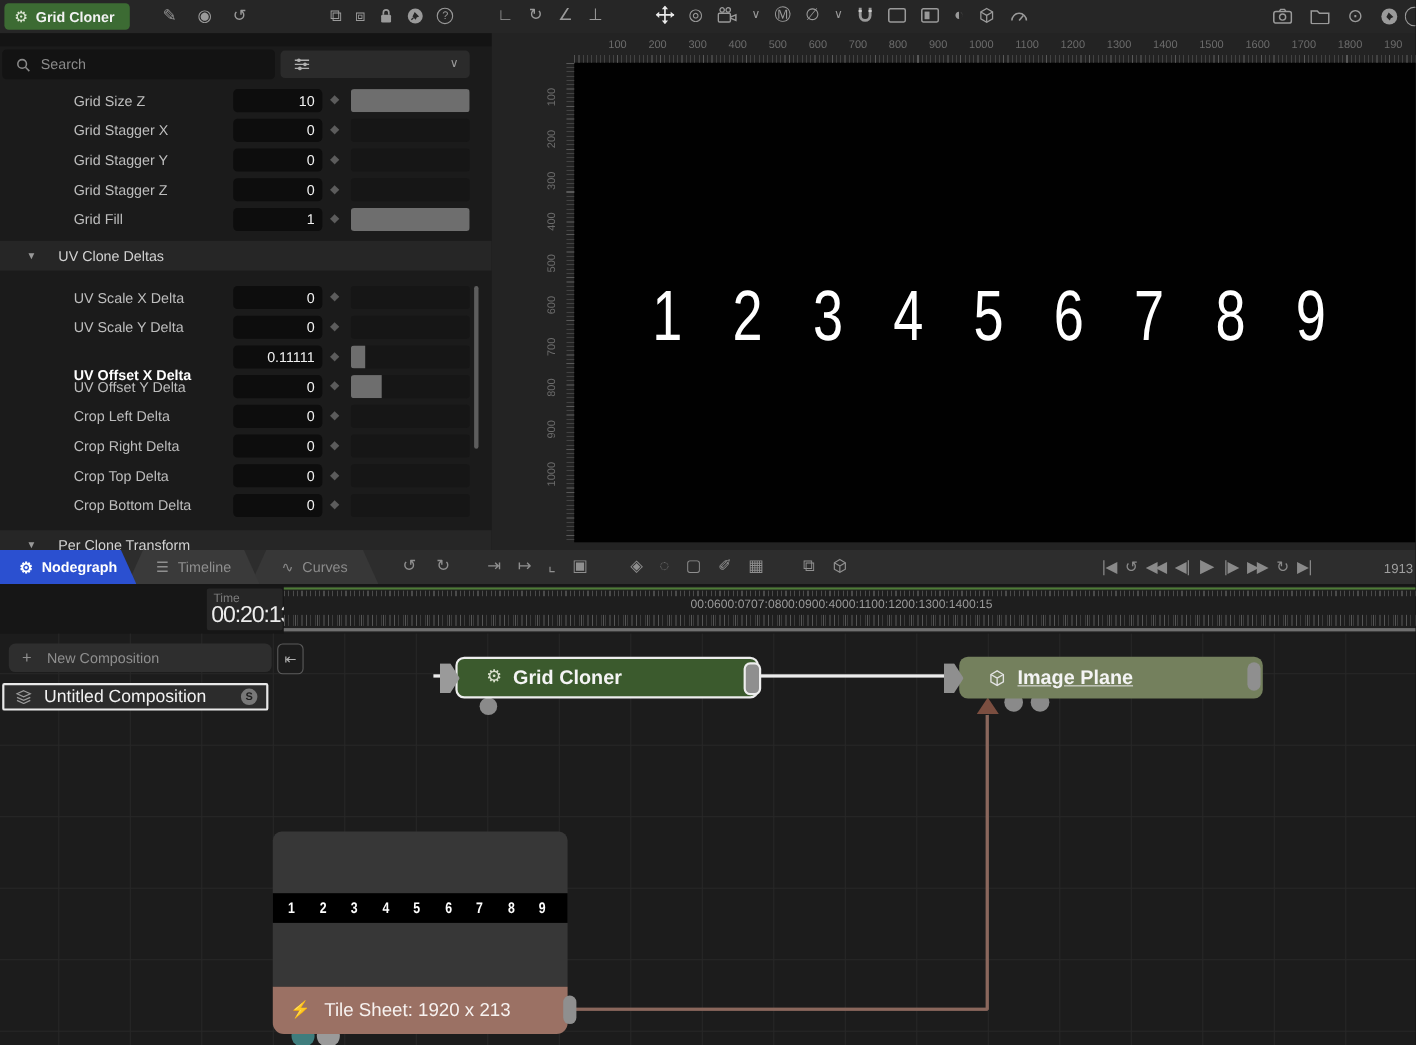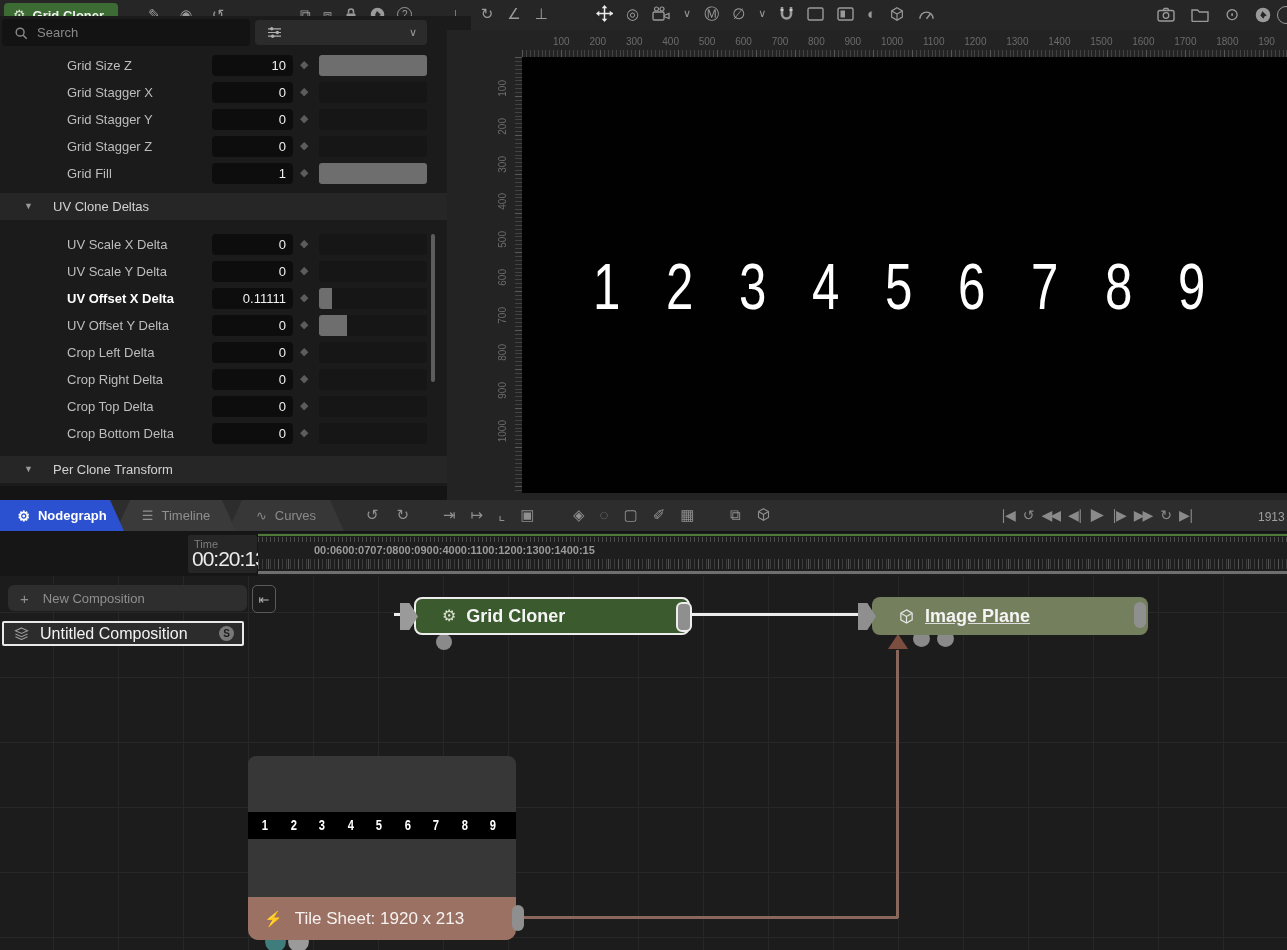--- a/index.html
+++ b/index.html
@@ -9,27 +9,27 @@
   .ico{color:#9a9a9a;font-size:15px;line-height:1;display:inline-block;text-align:center;}
   svg{display:block;}
 
   
   #header{left:0;top:0;width:1287px;height:30px;background:#262626;border-bottom:1px solid #161616;}
   #node-badge{left:4px;top:3px;height:24px;background:#3c6b33;border-radius:4px;display:flex;align-items:center;gap:7px;padding:0 14px 0 9px;}
   #node-badge .ico{color:#dfe7d6;font-size:14px;}
   #node-badge span.t{color:#f2f2f2;font-size:13px;font-weight:bold;}
   .hrow{display:flex;align-items:center;}
   
-  #props{left:0;top:16px;width:447px;height:470px;background:#1b1b1b;padding-left:24px;}
+  #props{left:0;top:42px;width:447px;height:470px;background:#1b1b1b;padding-left:24px;}
   #search{left:2px;top:3px;width:248px;height:27px;background:#131313;border-radius:4px;display:flex;align-items:center;gap:9px;padding-left:12px;box-sizing:border-box;}
   #search .ph{color:#8a8a8a;font-size:13px;}
   #filter-dd{left:255px;top:4px;width:172px;height:25px;background:#2b2b2b;border-radius:4px;display:flex;align-items:center;justify-content:space-between;padding:0 10px 0 12px;box-sizing:border-box;}
   .prow{left:0;width:447px;height:27px;}
   .plabel{position:absolute;left:67px;top:6px;font-size:13px;color:#bdbdbd;}
-  .prow.hl .plabel{color:#ffffff;font-weight:bold;}
+  .prow.hl .plabel{color:#ffffff;font-weight:bold;margin-top:16px;}
   .pval{position:absolute;left:212px;top:3px;width:74px;height:21px;background:#0d0d0d;border-radius:4px;color:#f0f0f0;font-size:13px;text-align:right;padding-right:7px;line-height:21px;}
   .pkey{position:absolute;left:300px;top:6px;font-size:11px;color:#5c5c5c;}
   .pslider{position:absolute;left:319px;top:3px;width:108px;height:21px;background:#161616;border-radius:3px;overflow:hidden;}
   .pfill{position:absolute;left:0;top:0;height:100%;background:#6e6e6e;display:block;}
   .sechdr{left:0;width:447px;height:27px;background:#262626;}
   .sechdr .tri{position:absolute;left:24px;top:8px;font-size:9px;color:#9a9a9a;}
   .sechdr .st{position:absolute;left:53px;top:6px;font-size:13px;color:#d2d2d2;}
   #props-scrollbar{left:431px;top:218px;width:4px;height:148px;background:#5d5d5d;border-radius:2px;}
 
   
@@ -69,21 +69,21 @@
   #frames-box .big{position:absolute;right:40px;top:7px;font-size:23px;color:#f5f5f5;}
   #frames-box .fps{position:absolute;right:14px;bottom:7px;font-size:12px;color:#cfcfcf;}
   #frames-box .inf{position:absolute;right:14px;top:4px;font-size:12px;color:#bdbdbd;}
   #time-box{left:188px;top:2px;width:69px;height:38px;background:#262626;border-radius:2px;}
   #time-box .lbl{position:absolute;left:6px;top:3px;font-size:11px;color:#7d7d7d;}
   #time-box .big{position:absolute;left:4px;top:12px;font-size:21px;color:#ececec;letter-spacing:-1px;}
   #tl-ruler{left:258px;top:0px;width:1029px;height:43px;background:#1e1e1e;}
   #tl-green{left:0;top:1px;width:1029px;height:2px;background:#4e7a38;}
   #tl-ticks-top{left:0;top:4px;width:1029px;height:5px;
     background-image:repeating-linear-gradient(90deg,#4a4a4a 0 1px,transparent 1px 4px);}
-  #tl-labels{left:56px;top:11px;width:934px;display:flex;justify-content:flex-start;font-weight:bold;}
+  #tl-labels{left:40px;top:11px;width:934px;display:flex;justify-content:center;}
   #tl-labels span{font-size:11px;color:#9a9a9a;}
   #tl-ticks-bot{left:0;top:26px;width:1029px;height:10px;
     background-image:repeating-linear-gradient(90deg,#555 0 1px,transparent 1px 10px),
                      repeating-linear-gradient(90deg,#3c3c3c 0 1px,transparent 1px 4px);}
   #tl-scroll{left:0;top:38px;width:1029px;height:3px;background:#6f6f6f;}
 
   
   #nodegraph{left:0;top:576px;width:1287px;height:374px;background:#1c1c1c;
     background-image:linear-gradient(#272727 1px,transparent 1px),linear-gradient(90deg,#272727 1px,transparent 1px);
     background-size:65px 65px;background-position:-12px 36px;}

